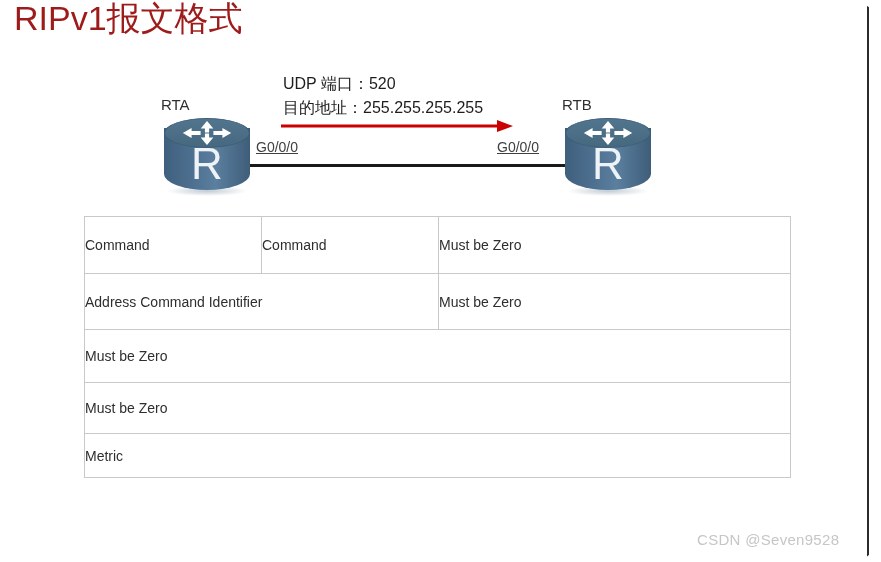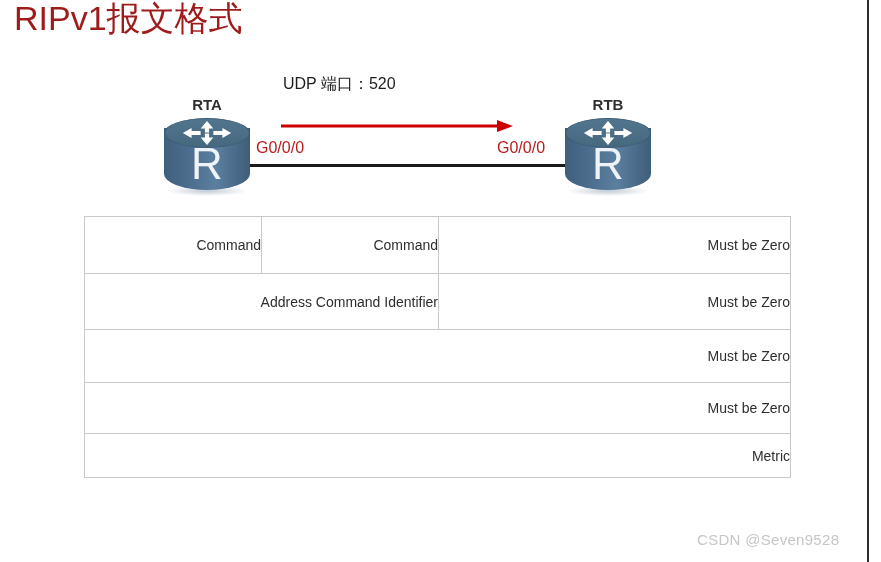--- a/index.html
+++ b/index.html
@@ -9,20 +9,21 @@
   }
   body {
     font-family: "Liberation Sans", sans-serif;
   }
   #page {
     position: relative;
     width: 881px;
     height: 562px;
     background: #ffffff;
     overflow: hidden;
+    border-radius: 32px;
   }
 
   
   #slide-title {
     position: absolute;
     left: 14px;
     top: -2px;
     font-size: 34px;
     line-height: 40px;
     font-weight: 400;
@@ -55,24 +56,24 @@
     height: 80px;
   }
   #router-a { left: 161px; top: 110px; }
   #router-b { left: 562px; top: 110px; }
 
   .router-label {
     position: absolute;
     top: -22px;
     left: 0;
     width: 92px;
-    text-align: center;
+    text-align: left;
     font-size: 15px;
     color: #2f2f2f;
-    font-weight: 700;
+    font-weight: 400;
   }
   .router-body {
     position: absolute;
     left: 3px;
     top: 10px;
     width: 86px;
     height: 62px;
     background: linear-gradient(to right, #3f5f7d 0%, #4f7191 35%, #5b7f9f 60%, #3e5d79 100%);
     border-radius: 0 0 43px 43px / 0 0 16px 16px;
   }
@@ -121,23 +122,24 @@
     position: absolute;
     left: 250px;
     top: 156px;
     width: 315px;
     height: 3px;
     background: #1a1a1a;
   }
 
   .iface-label {
     position: absolute;
-    font-size: 16px;
-    color: #b91c1c;
-    white-space: nowrap;
+    font-size: 14px;
+    color: #404040;
+    white-space: nowrap;
+    text-decoration: underline;
   }
   #iface-a { left: 256px; top: 131px; }
   #iface-b { left: 497px; top: 131px; }
 
   
   .annot {
     position: absolute;
     font-size: 16px;
     color: #1d1d1d;
     white-space: nowrap;
@@ -158,21 +160,21 @@
   #packet-table {
     position: absolute;
     left: 84px;
     top: 216px;
     width: 706px;
     border-collapse: collapse;
     table-layout: fixed;
   }
   #packet-table td {
     border: 1px solid #c9c9c9;
-    text-align: right;
+    text-align: left;
     vertical-align: middle;
     font-size: 14px;
     color: #2e2e2e;
     padding: 0;
     background: #ffffff;
   }
   .row-h1 { height: 57px; }
   .row-h2 { height: 56px; }
   .row-h3 { height: 59px; }
   .row-h4 { height: 53px; }
@@ -193,20 +195,21 @@
 </head>
 <body>
 
 <div id="page">
 
   <div id="slide-title">RIPv1报文格式</div>
 
   <div id="diagram">
 
     <div class="annot" id="annot-udp">UDP 端口：520</div>
+    <div class="annot" id="annot-dest">目的地址：255.255.255.255</div>
 
     <svg id="red-arrow" viewBox="0 0 232 14">
       <line x1="0" y1="7" x2="219" y2="7" stroke="#CC0000" stroke-width="3"></line>
       <polygon points="216,1 232,7 216,13" fill="#CC0000"></polygon>
     </svg>
 
     <div id="link-line"></div>
 
     <div class="iface-label" id="iface-a">G0/0/0</div>
     <div class="iface-label" id="iface-b">G0/0/0</div>

